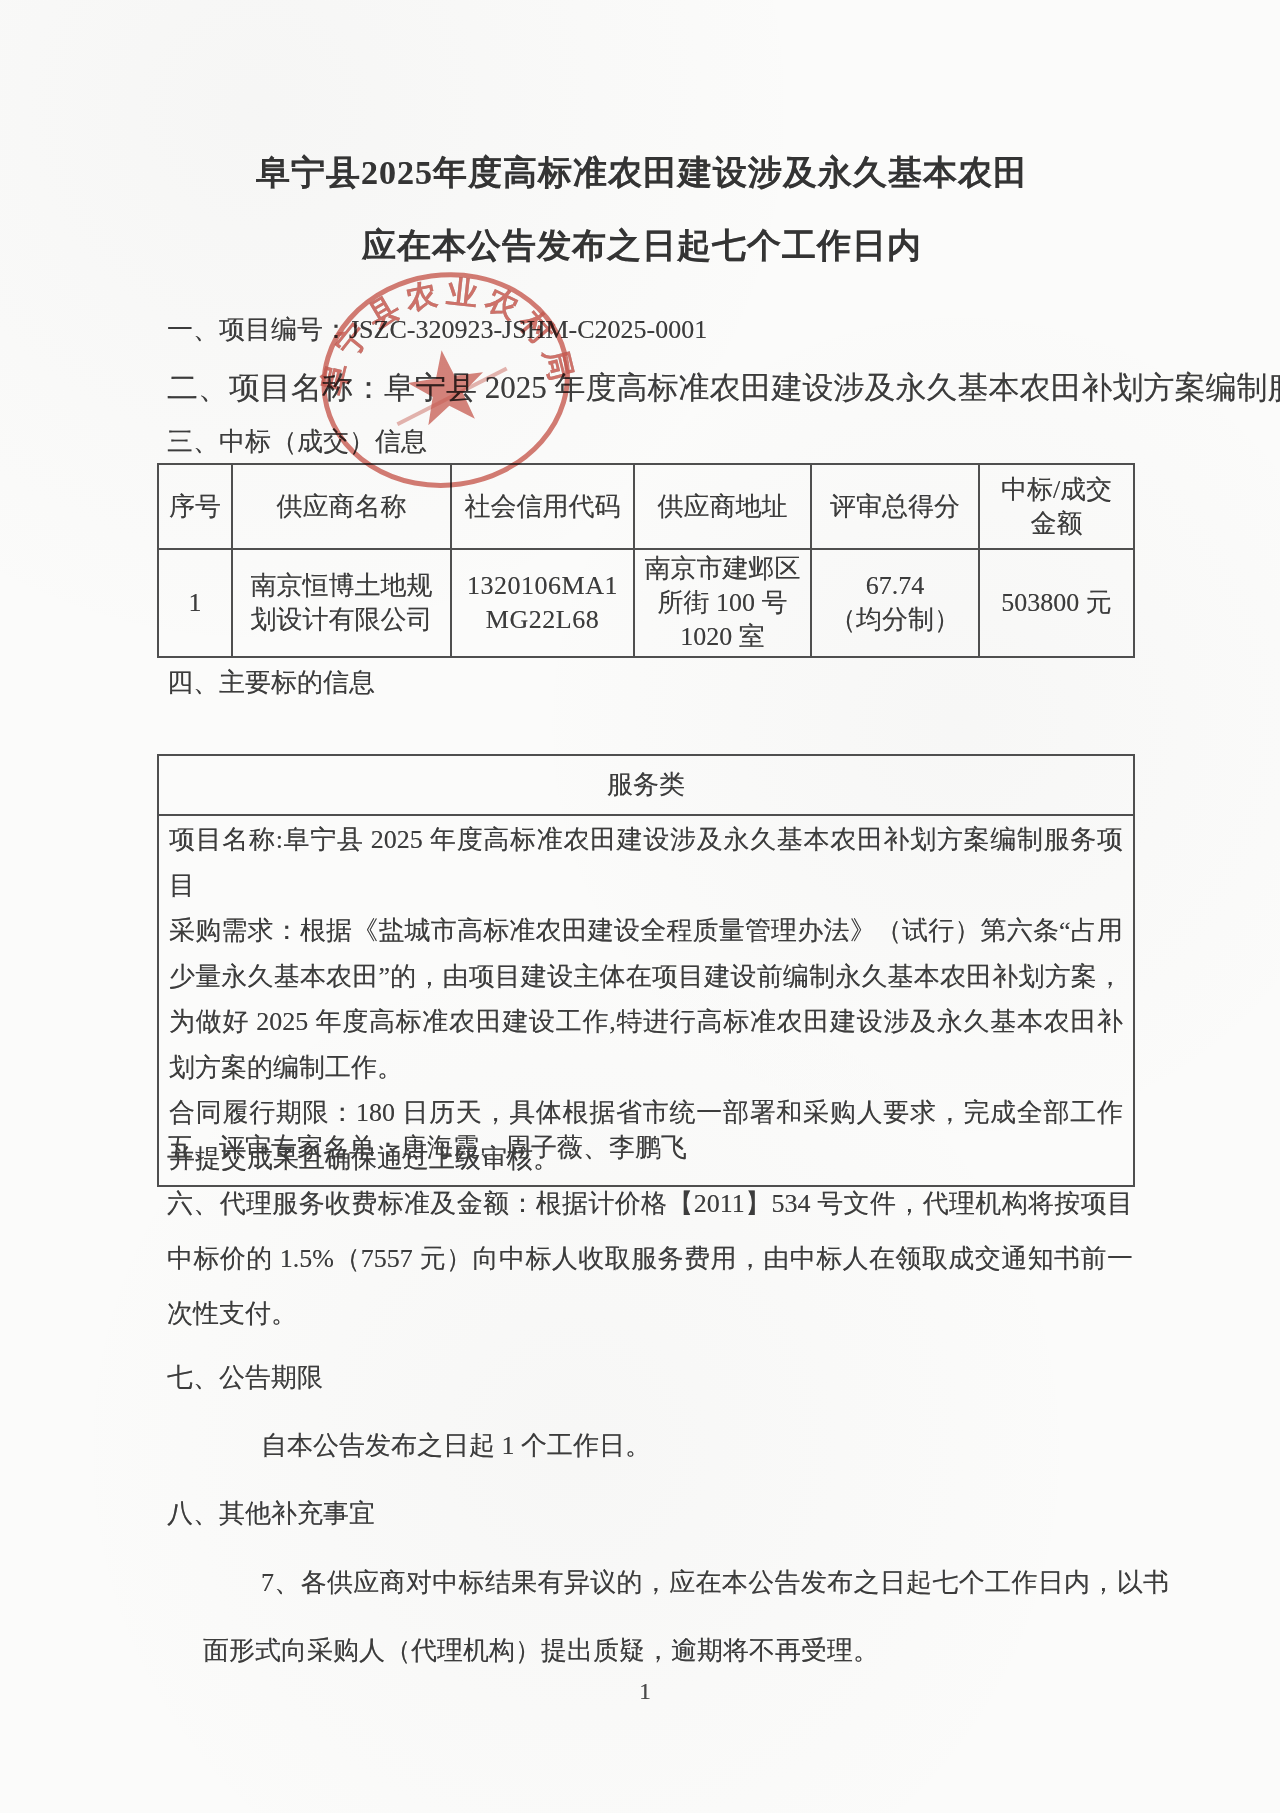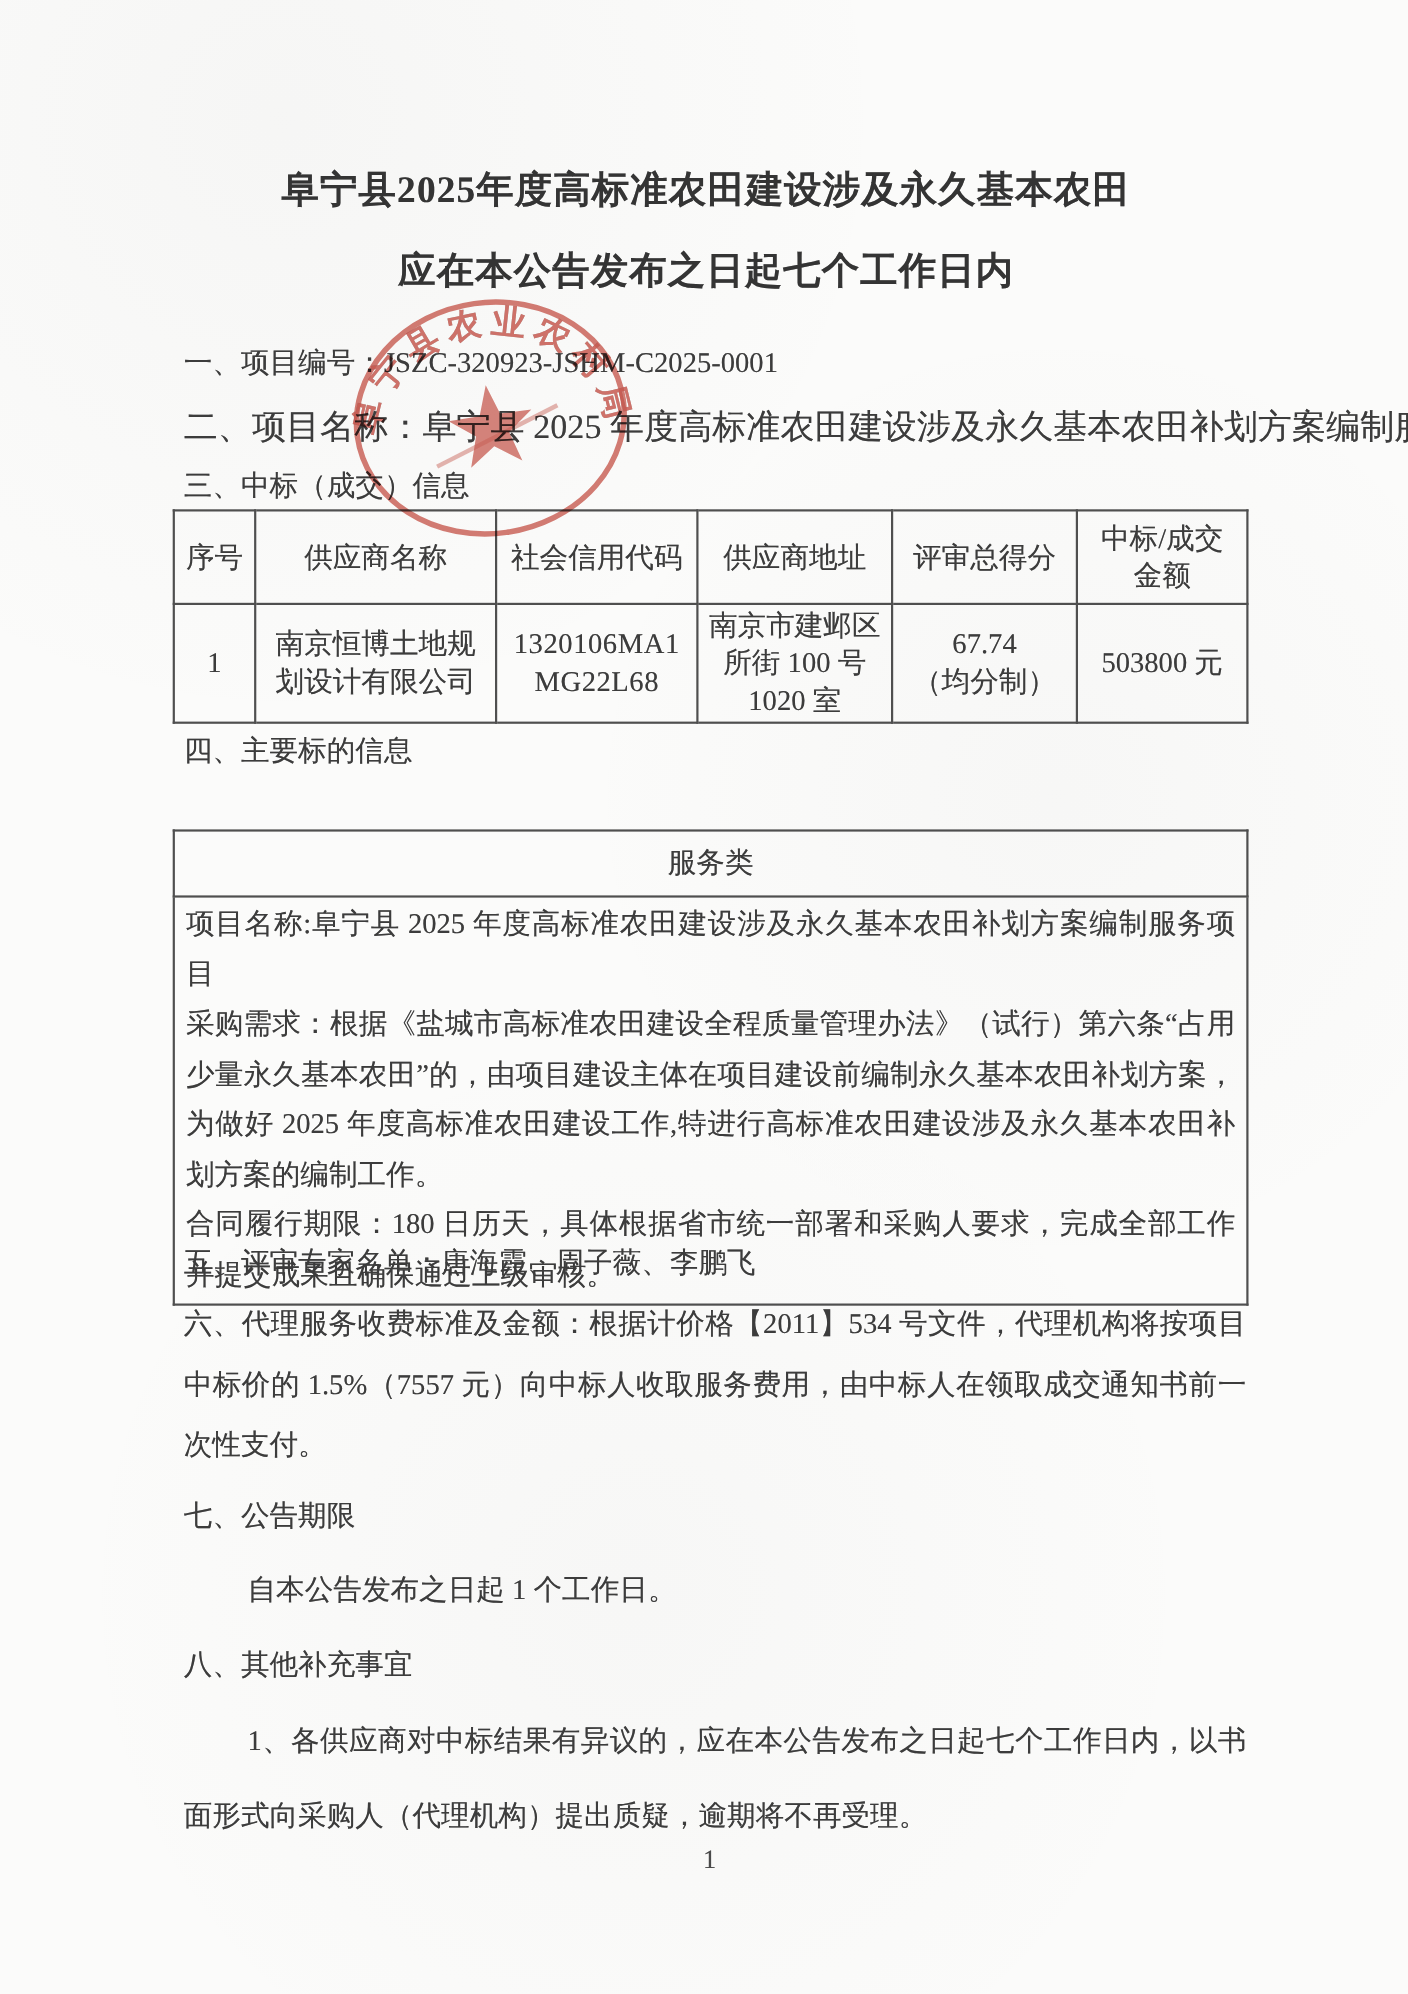--- a/index.html
+++ b/index.html
@@ -24,21 +24,21 @@
     white-space:nowrap;
   }
   .sec{
     left:167px; width:966px;
     font-size:26px; line-height:36px; color:#3c3c3c;
     white-space:nowrap;
   }
   .sec.wrap{ white-space:normal; text-align:justify; }
   .sec-long{ font-size:31px; }
   .para3{ line-height:55px; }
-  .indent{ text-indent:58px; }
+  .indent{ text-indent:58px;margin-left:36px; }
   table{ border-collapse:collapse; table-layout:fixed; }
   .tbl{
     position:absolute; left:157px; width:976px;
     font-size:26px; color:#3c3c3c;
   }
   .tbl td,.tbl th{
     border:2px solid #4f4f4f;
     font-weight:normal;
     text-align:center; vertical-align:middle;
     padding:2px 8px; line-height:34px;
@@ -128,21 +128,21 @@
       </td>
     </tr>
   </tbody>
     </table>
 
   <div class="abs sec" style="top:1130px;">五、评审专家名单：唐海霞、周子薇、李鹏飞</div>
   <div class="abs sec wrap para3" style="top:1176px;">六、代理服务收费标准及金额：根据计价格【2011】534 号文件，代理机构将按项目中标价的 1.5%（7557 元）向中标人收取服务费用，由中标人在领取成交通知书前一次性支付。</div>
   <div class="abs sec" style="top:1360px;">七、公告期限</div>
   <div class="abs sec indent" style="top:1428px;">自本公告发布之日起 1 个工作日。</div>
   <div class="abs sec" style="top:1496px;">八、其他补充事宜</div>
-  <div class="abs sec wrap indent" style="top:1549px; line-height:68px;">1、各供应商对中标结果有异议的，应在本公告发布之日起七个工作日内，以书面形式向采购人（代理机构）提出质疑，逾期将不再受理。</div>
+  <div class="abs sec wrap indent" style="top:1549px; line-height:68px;">7、各供应商对中标结果有异议的，应在本公告发布之日起七个工作日内，以书面形式向采购人（代理机构）提出质疑，逾期将不再受理。</div>
 
   <div class="abs footer-pagenum" style="top:1678px;">1</div>
 
   <div class="stamp">
     <svg width="268" height="234" viewBox="0 0 268 234">
       <ellipse cx="134" cy="115" rx="122" ry="105" fill="none" stroke="#c4453a" stroke-width="5" opacity="0.8"></ellipse>
       <path id="sealArc" d="M 34 152 A 104 89 0 1 1 234 152" fill="none"></path>
       <text font-size="31" fill="#c4453a" opacity="0.85" letter-spacing="7" font-family="Liberation Serif, DejaVu Serif, serif" font-weight="bold">
         <textPath href="#sealArc" startOffset="10%">阜宁县农业农村局</textPath>
       </text>

